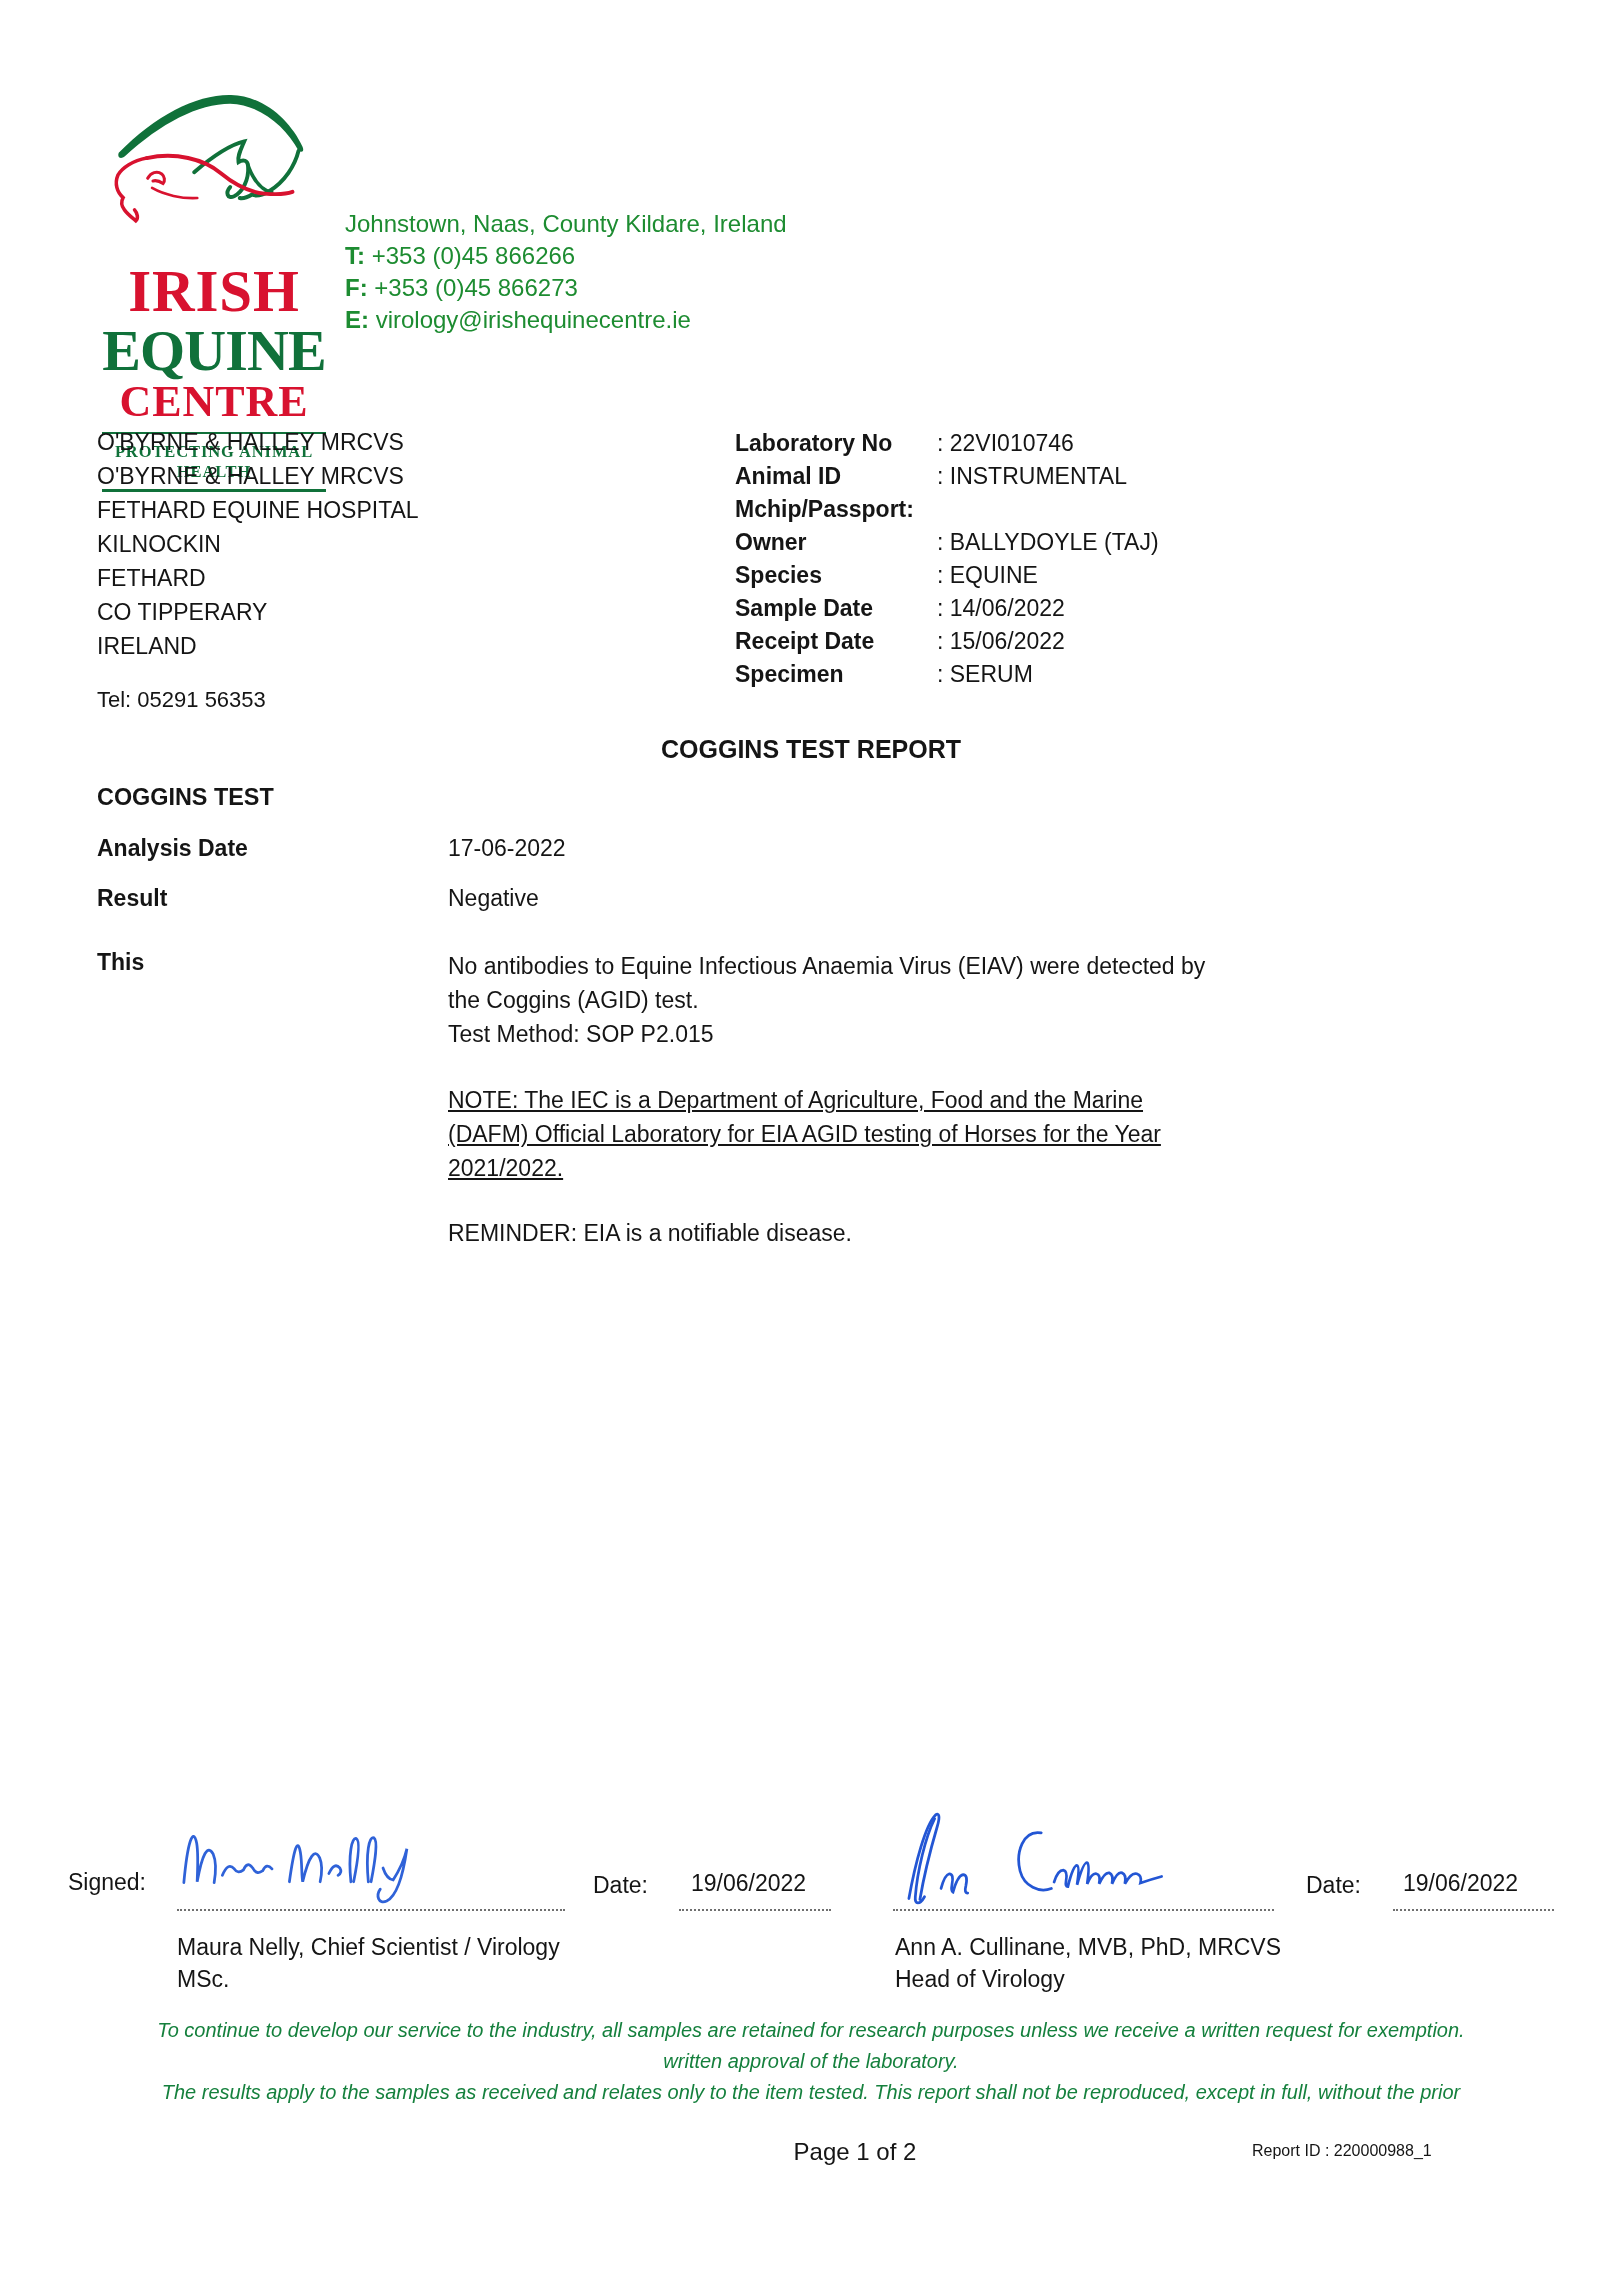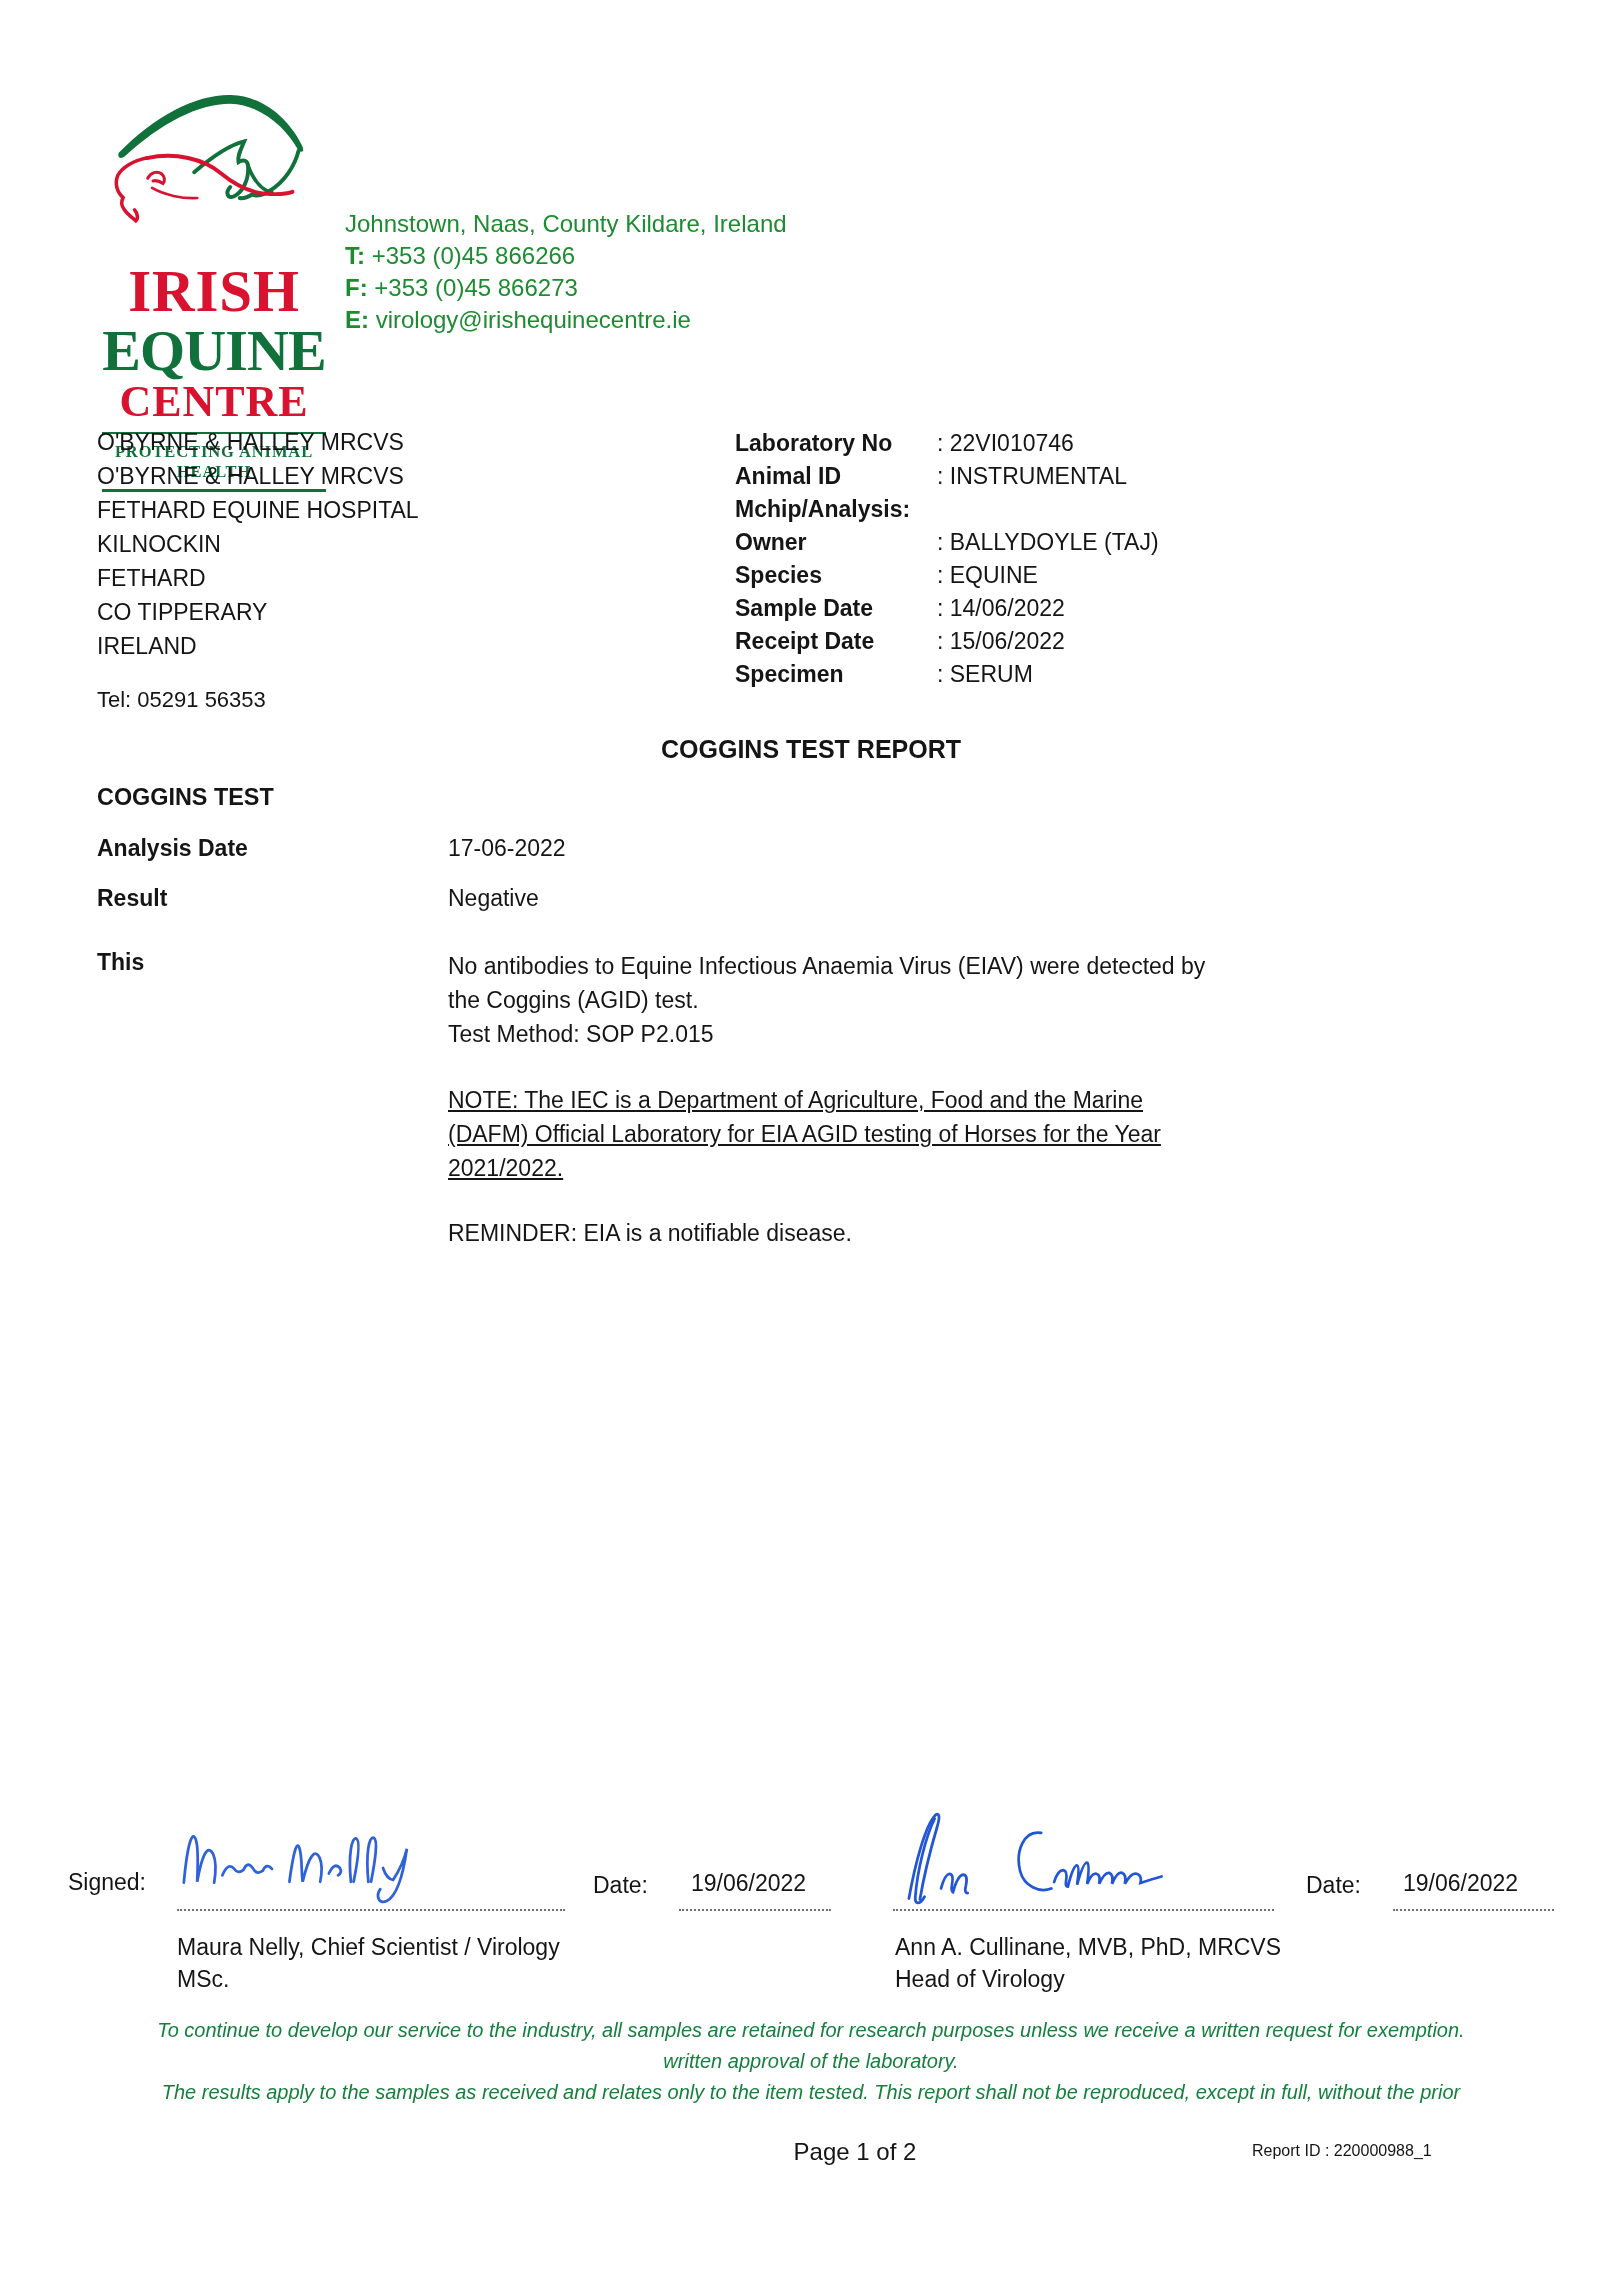--- a/index.html
+++ b/index.html
@@ -108,21 +108,21 @@
   <div class="abs details">
     <div class="row">
       <span class="lbl">Laboratory No</span>
       <span>: 22VI010746</span>
     </div>
     <div class="row">
       <span class="lbl">Animal ID</span>
       <span>: INSTRUMENTAL</span>
     </div>
     <div class="row">
-      <span class="lbl">Mchip/Analysis:</span>
+      <span class="lbl">Mchip/Passport:</span>
       <span></span>
     </div>
     <div class="row">
       <span class="lbl">Owner</span>
       <span>: BALLYDOYLE (TAJ)</span>
     </div>
     <div class="row">
       <span class="lbl">Species</span>
       <span>: EQUINE</span>
     </div>

